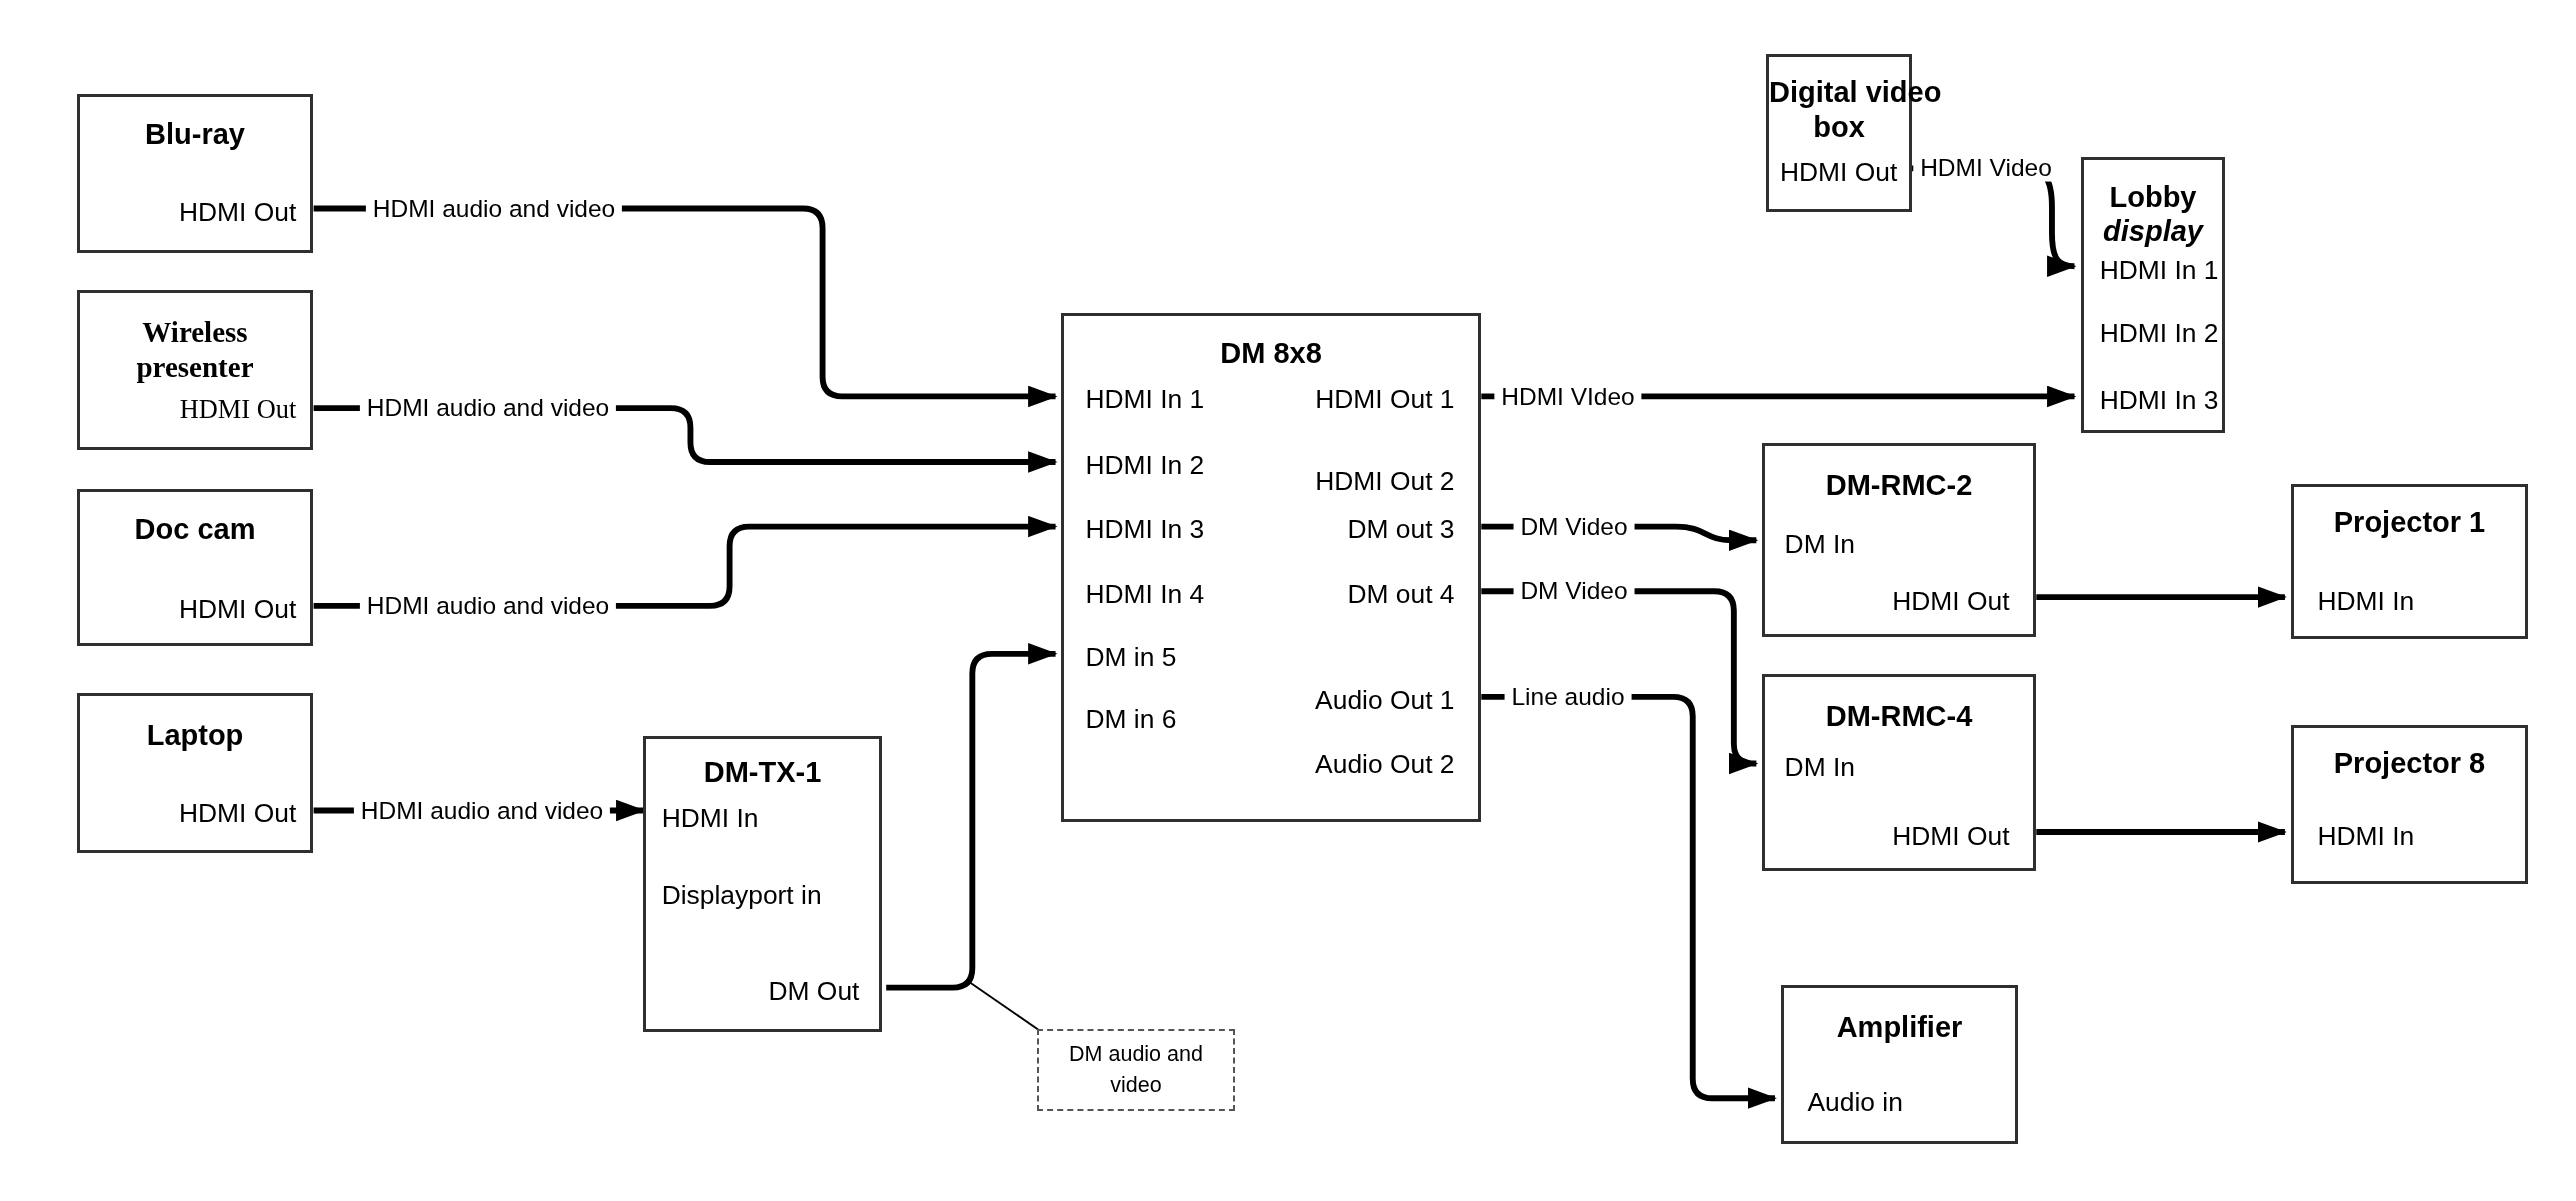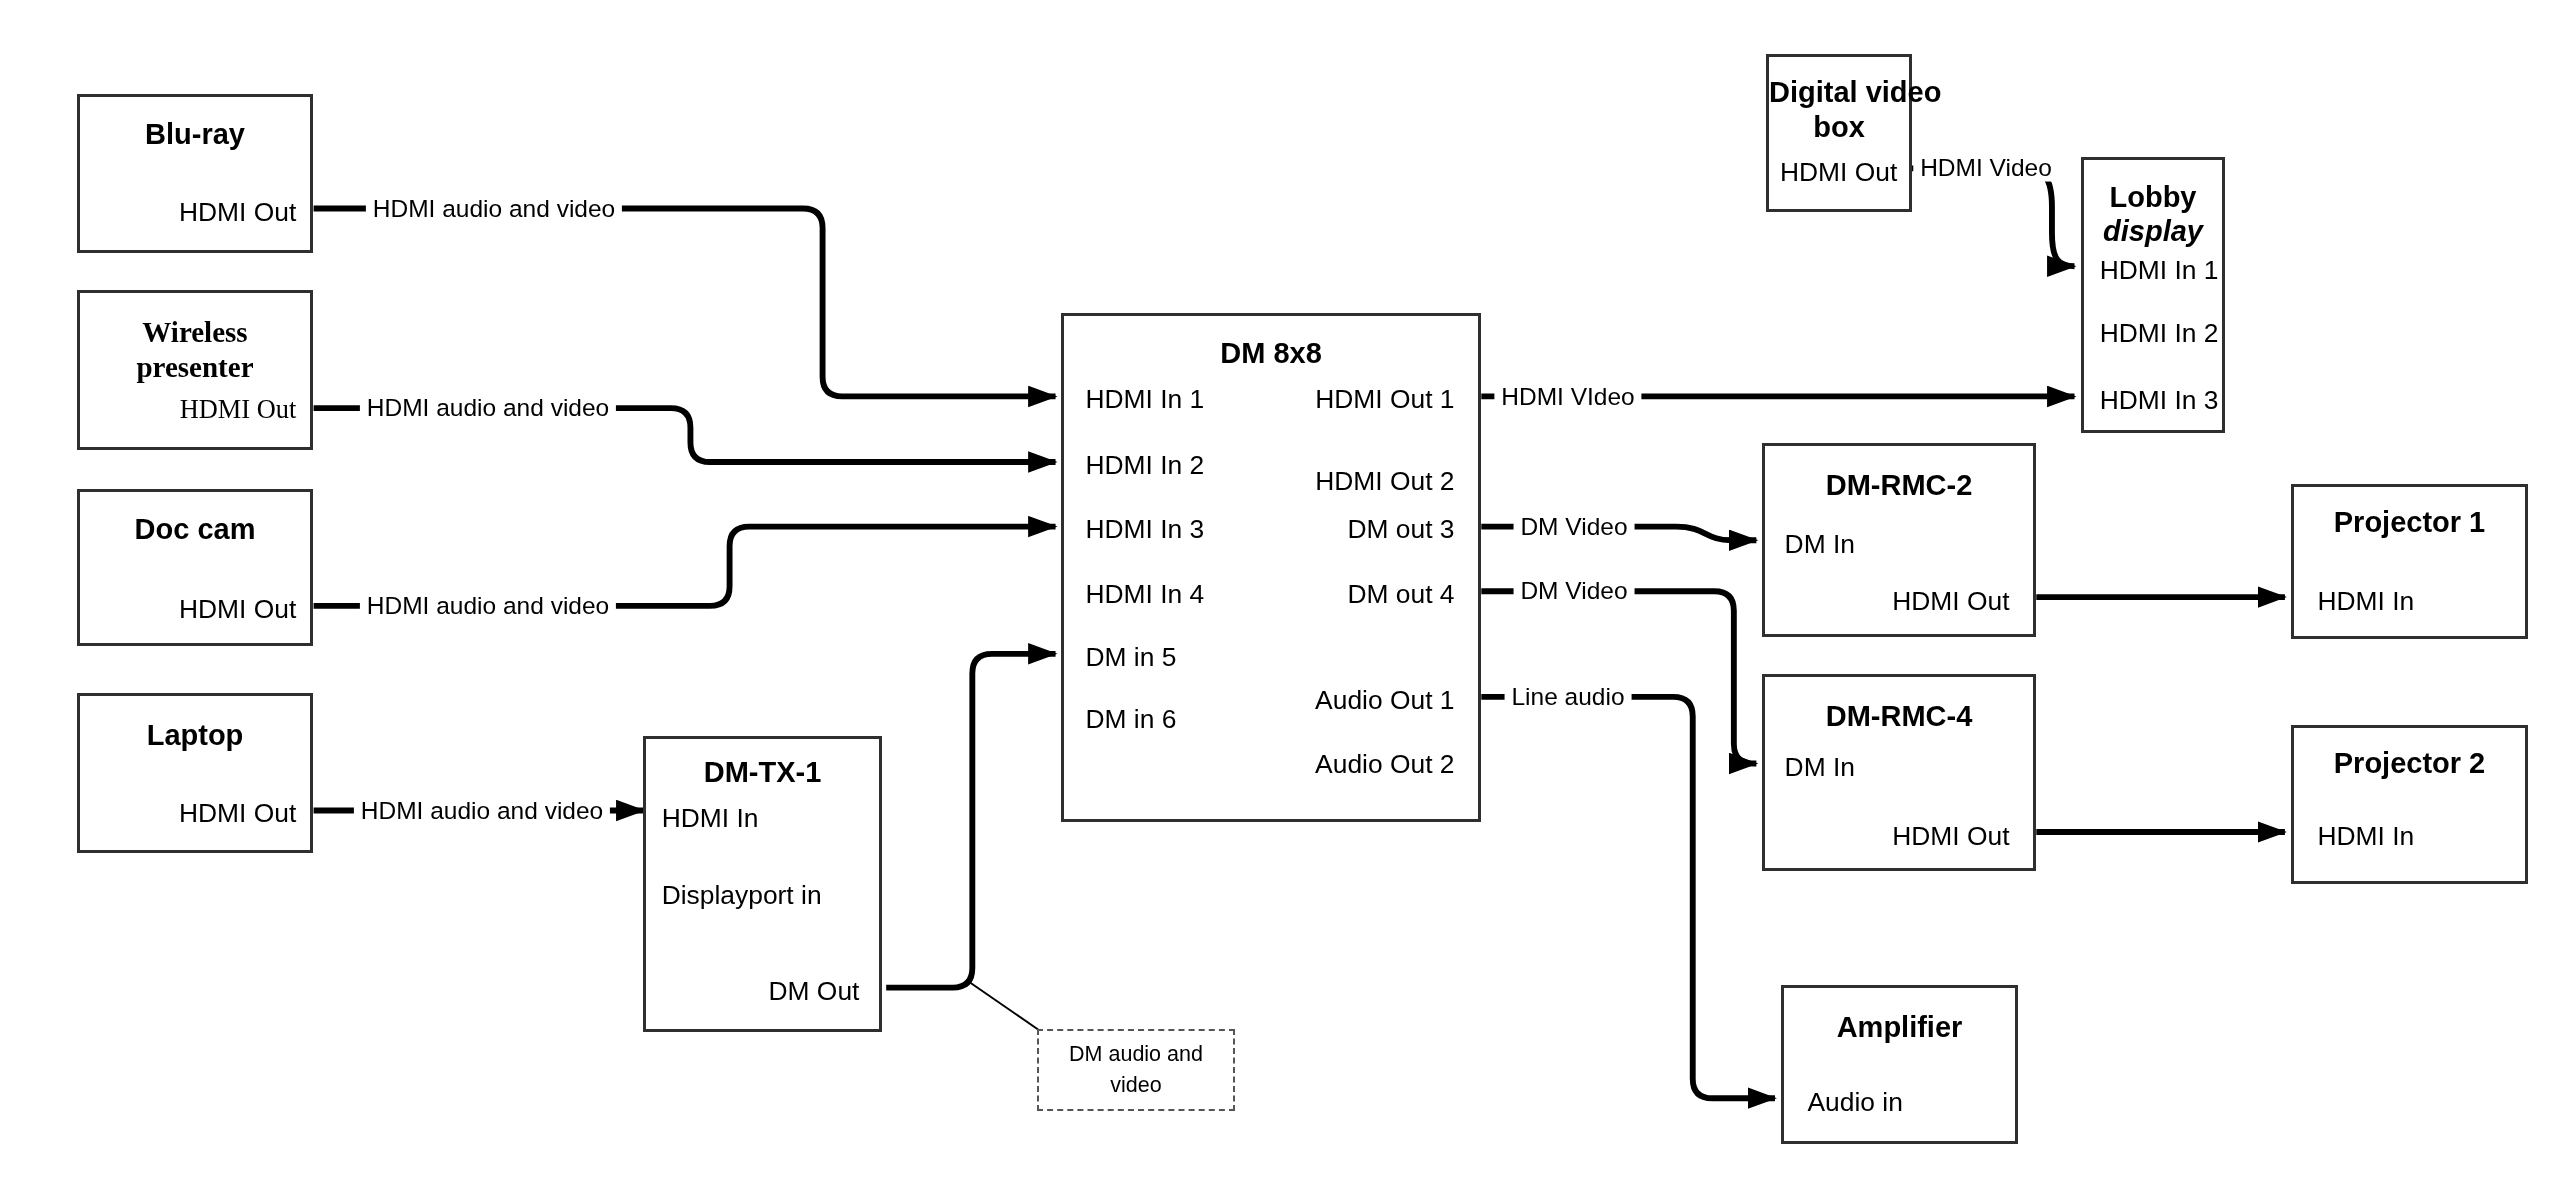--- a/index.html
+++ b/index.html
@@ -113,21 +113,21 @@
     <span class="t" style="top:90px;left:19.6px;">DM In</span>
     <span class="t" style="top:159px;right:23.5px;">HDMI Out</span>
   </div>
 
   <div class="node" style="left:2291px;top:484px;width:237px;height:155px;">
     <span class="t title c" style="top:35px;">Projector 1</span>
     <span class="t" style="top:114px;left:23.5px;">HDMI In</span>
   </div>
 
   <div class="node" style="left:2291px;top:725px;width:237px;height:159px;">
-    <span class="t title c" style="top:35px;">Projector 2</span>
+    <span class="t title c" style="top:35px;">Projector 8</span>
     <span class="t" style="top:108px;left:23.5px;">HDMI In</span>
   </div>
 
   <div class="node" style="left:1781px;top:985px;width:237px;height:159px;">
     <span class="t title c" style="top:39px;">Amplifier</span>
     <span class="t" style="top:114px;left:23.5px;">Audio in</span>
   </div>
 
   <div class="note" style="left:1037px;top:1029px;width:198px;height:82px;">
     <span>DM audio and</span>

